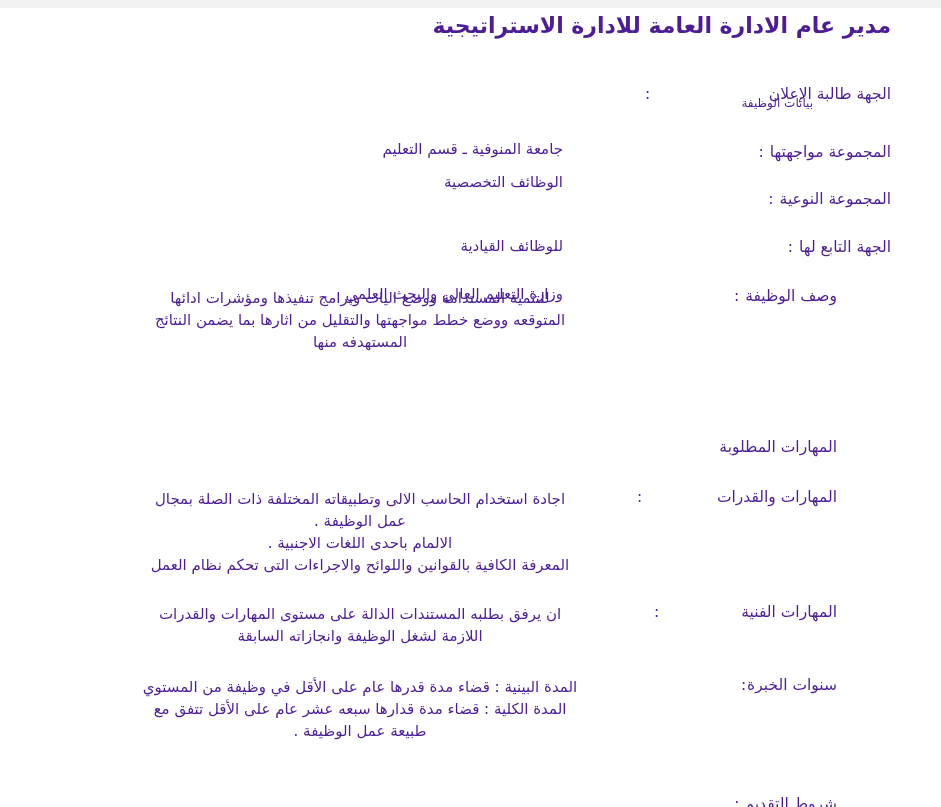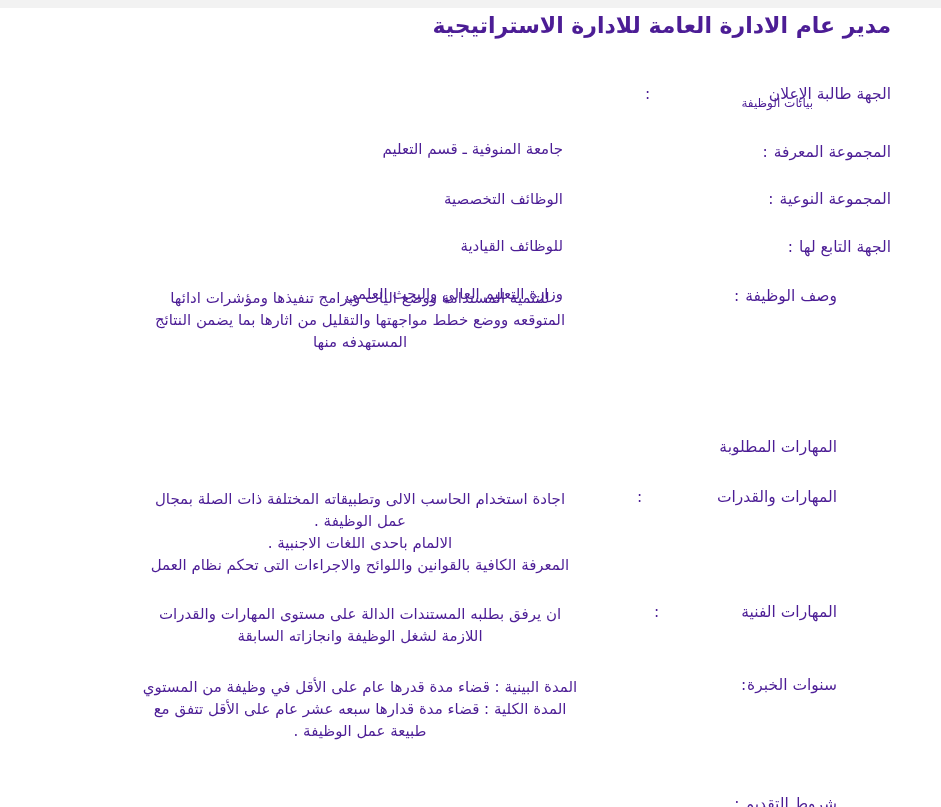--- a/index.html
+++ b/index.html
@@ -57,24 +57,24 @@
   <div class="doc-title">مدير عام الادارة العامة للادارة الاستراتيجية</div>
   <div class="subheader">بيانات الوظيفة</div>
 
   <div class="label spread" style="top:85px;right:50px;width:246px;">
     <span>الجهة طالبة الإعلان</span>
     <span>:</span>
   </div>
   <div class="vsingle" style="top:94px;">جامعة المنوفية ـ قسم التعليم</div>
 
   <div class="label attached" style="top:143px;right:50px;">
-    <span>المجموعة المعرفة</span>
+    <span>المجموعة مواجهتها</span>
     <span>:</span>
   </div>
-  <div class="vsingle" style="top:144px;">الوظائف التخصصية</div>
+  <div class="vsingle" style="top:127px;">الوظائف التخصصية</div>
 
   <div class="label attached" style="top:190px;right:50px;">
     <span>المجموعة النوعية</span>
     <span>:</span>
   </div>
   <div class="vsingle" style="top:191px;">للوظائف القيادية</div>
 
   <div class="label attached" style="top:238px;right:50px;">
     <span>الجهة التابع لها</span>
     <span>:</span>

